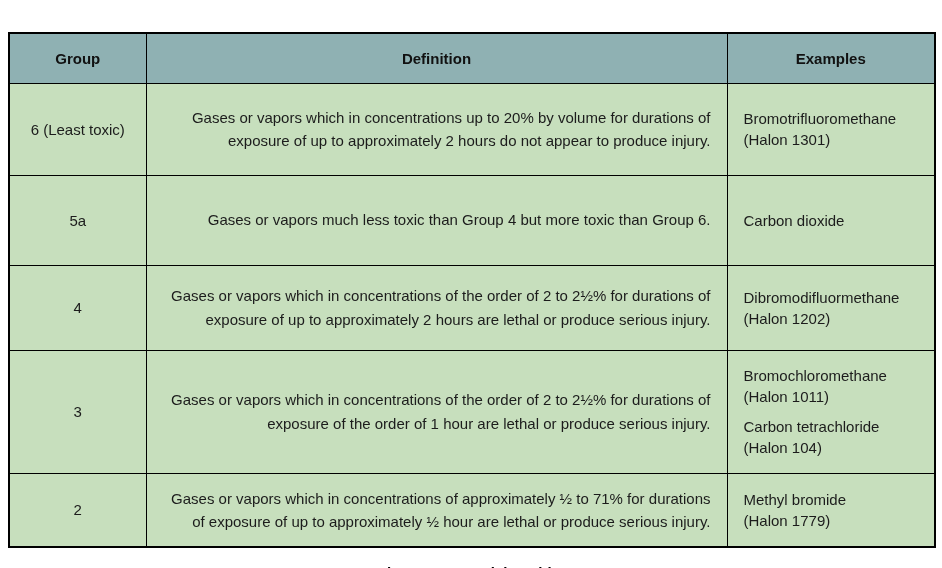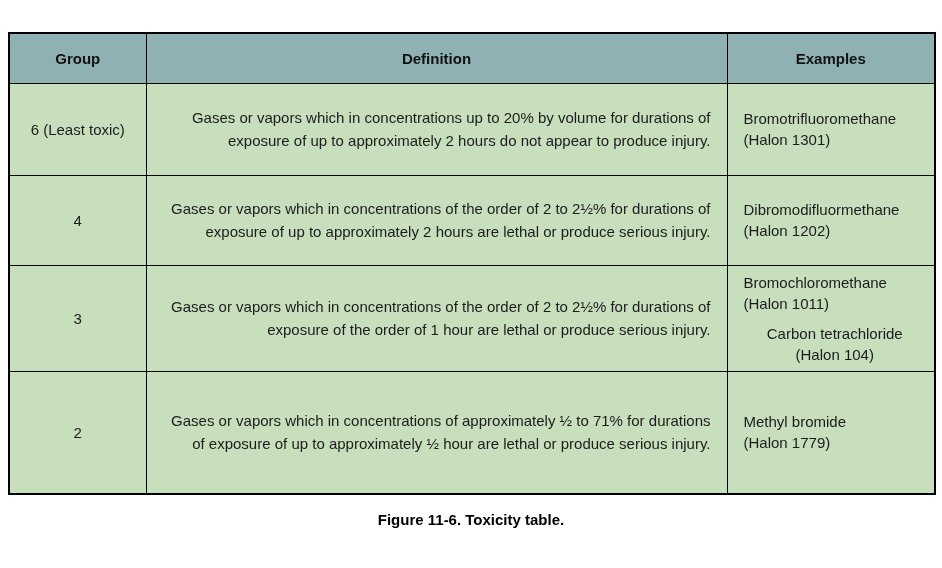--- a/index.html
+++ b/index.html
@@ -61,21 +61,21 @@
   td.cell-def {
     text-align: right;
     padding: 0 16px 0 18px;
     line-height: 1.55;
   }
   td.cell-examples {
     text-align: left;
     padding: 6px 8px 6px 16px;
     line-height: 1.4;
   }
-  .example + .example { margin-top: 9px; text-align: center; }
+  .example + .example { margin-top: 9px; }
   .caption {
     margin-top: 16px;
     text-align: center;
     font-weight: bold;
     font-size: 15px;
     color: #000;
   }
 </style>
 </head>
 <body>
@@ -95,20 +95,29 @@
       </tr>
     </thead>
     <tbody id="tbody">
         <tr>
           <td class="cell-group">6 (Least toxic)</td>
           <td class="cell-def">Gases or vapors which in concentrations up to 20% by volume for durations of exposure of up to approximately 2 hours do not appear to produce injury.</td>
           <td class="cell-examples">
             <div class="example">
               <div>Bromotrifluoromethane</div>
               <div>(Halon 1301)</div>
+            </div>
+          </td>
+        </tr>
+        <tr>
+          <td class="cell-group">5a</td>
+          <td class="cell-def">Gases or vapors much less toxic than Group 4 but more toxic than Group 6.</td>
+          <td class="cell-examples">
+            <div class="example">
+              <div>Carbon dioxide</div>
             </div>
           </td>
         </tr>
         <tr>
           <td class="cell-group">4</td>
           <td class="cell-def">Gases or vapors which in concentrations of the order of 2 to 2½% for durations of exposure of up to approximately 2 hours are lethal or produce serious injury.</td>
           <td class="cell-examples">
             <div class="example">
               <div>Dibromodifluormethane</div>
               <div>(Halon 1202)</div>

